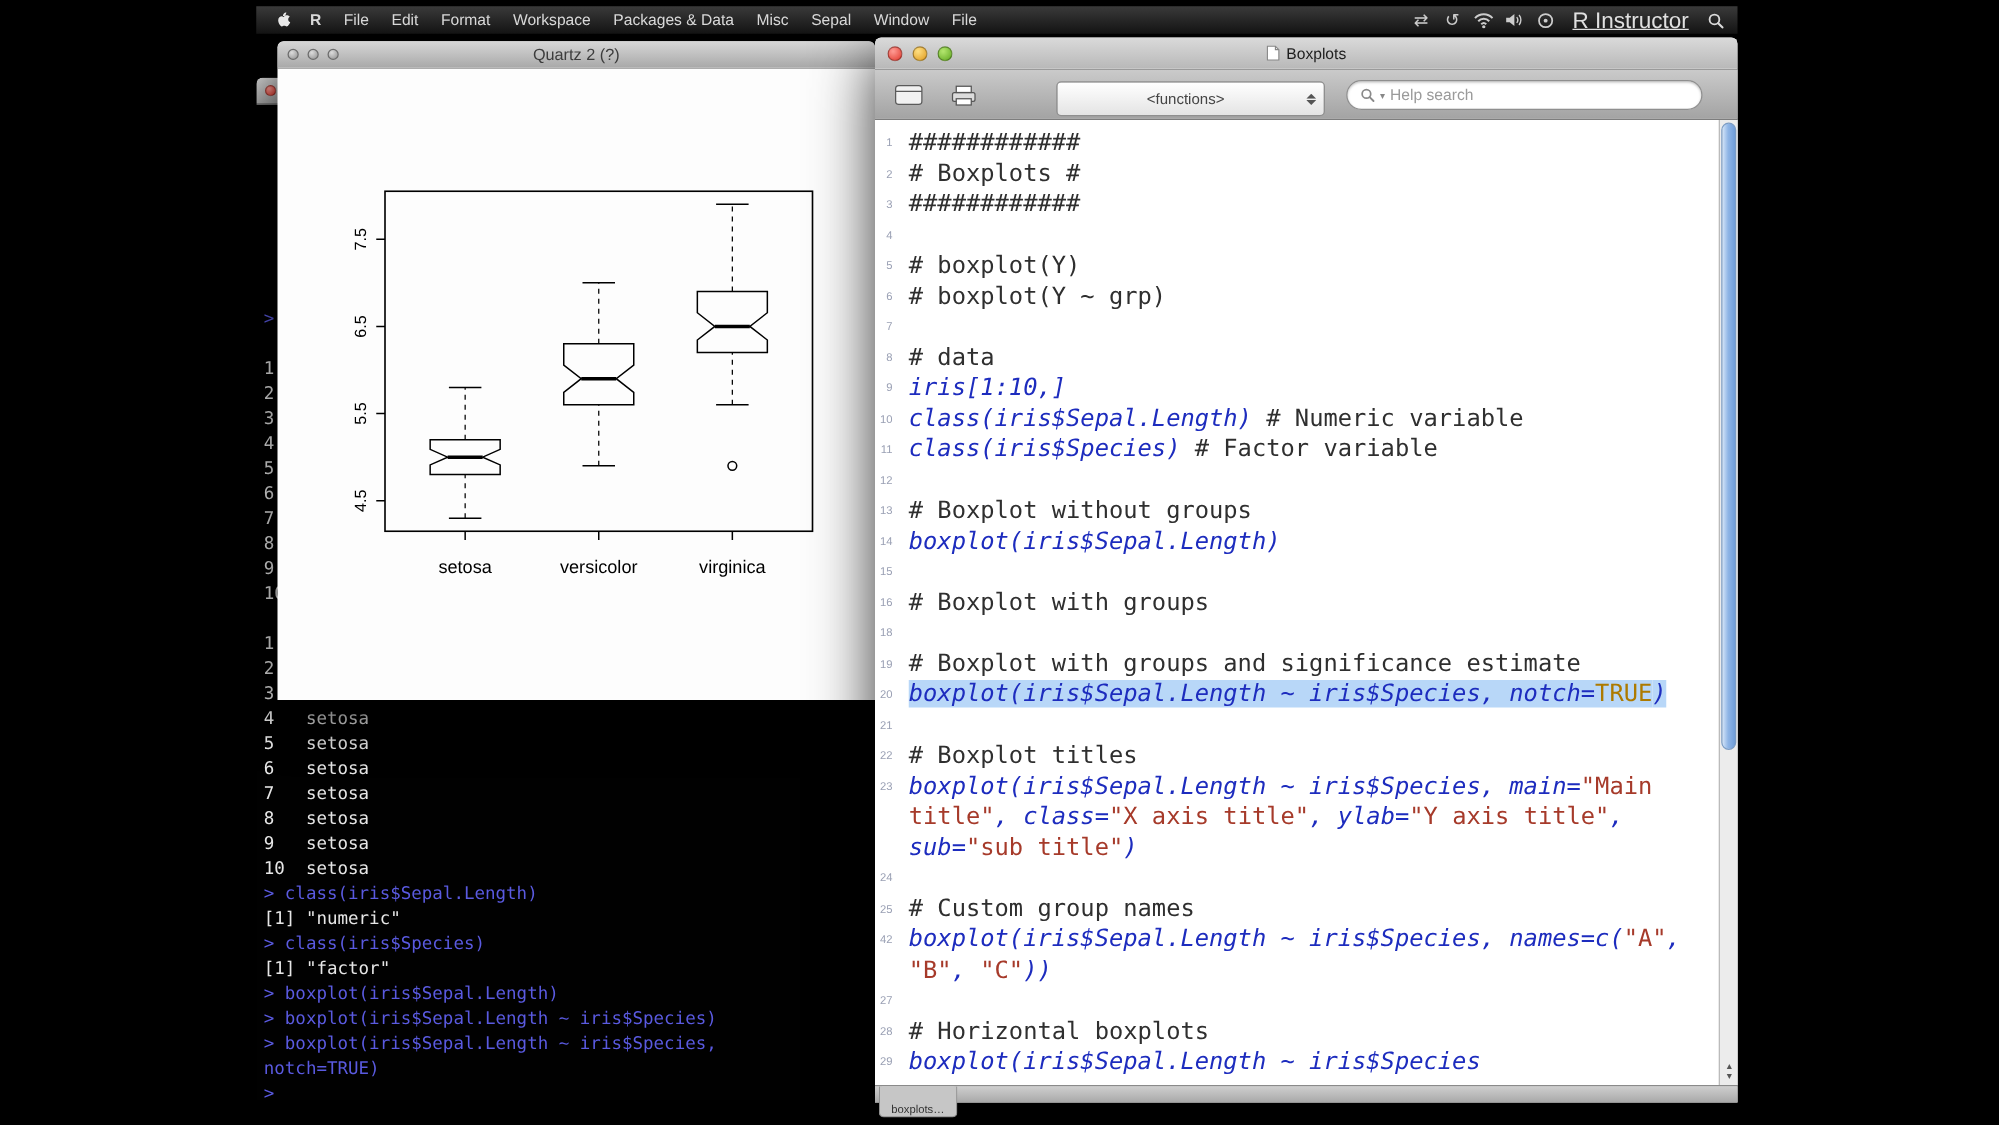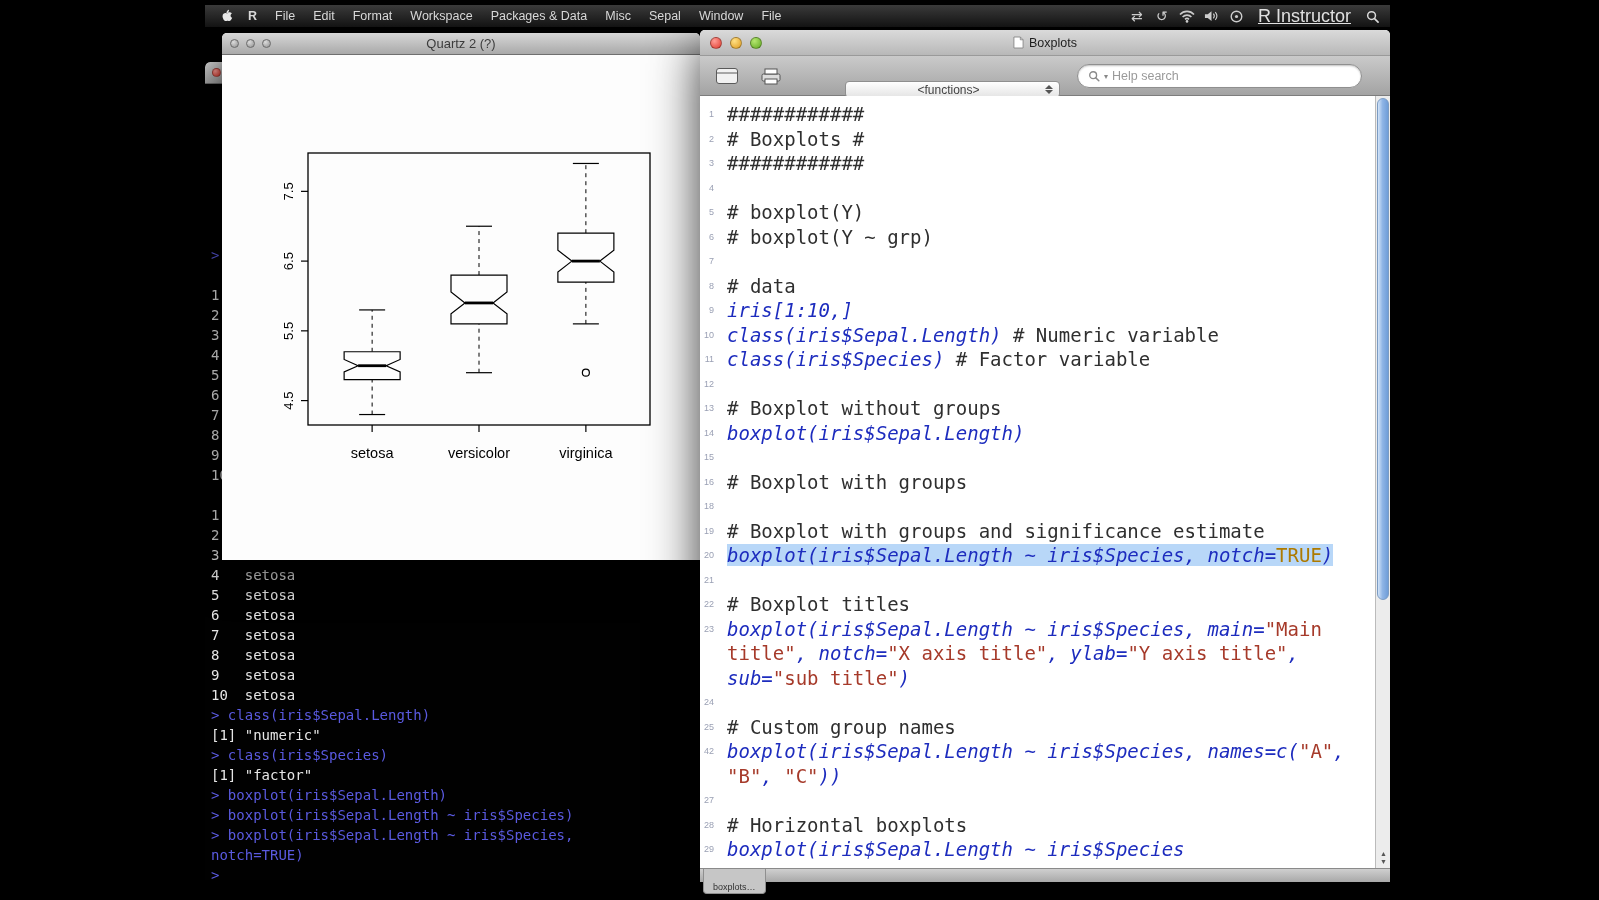--- a/index.html
+++ b/index.html
@@ -56,23 +56,23 @@
     border-radius:5px 5px 0 0;position:relative;display:flex;align-items:center;
     border-bottom:1px solid #9a9a9a;flex:0 0 26px;}
   .e-lights{display:flex;gap:8px;padding-left:10px;z-index:2;}
   .e-titlewrap{position:absolute;left:0;right:0;display:flex;justify-content:center;
     align-items:center;gap:5px;font-size:12.5px;color:#1d1d1d;}
   .e-toolbar{height:40px;flex:0 0 40px;background:linear-gradient(#cacaca,#a3a3a3);
     border-bottom:1px solid #7d7d7d;display:flex;align-items:center;
     padding:0 10px;gap:10px;position:relative;}
   .tb-btn{width:34px;height:26px;display:flex;align-items:center;justify-content:center;
     border-radius:4px;}
-  .popup{position:absolute;left:145px;top:9px;width:215px;height:17px;
+  .popup{position:absolute;left:145px;top:9px;width:215px;height:28px;
     background:linear-gradient(#ffffff,#e4e4e4);border:1px solid #8f8f8f;border-radius:4px;
-    display:flex;align-items:center;font-size:12px;color:#444;padding:0 6px;margin-top:16px;}
+    display:flex;align-items:center;font-size:12px;color:#444;padding:0 6px;}
   .popup-label{flex:1;text-align:center;overflow:hidden;white-space:nowrap;}
   .popup-arrows{display:flex;flex-direction:column;gap:1px;align-items:center;}
   .search{position:absolute;right:28px;top:8px;width:285px;height:24px;background:#fff;
     border:1px solid #8f8f8f;border-radius:12px;display:flex;align-items:center;
     padding:0 10px;gap:4px;box-shadow:inset 0 1px 2px rgba(0,0,0,.25);}
   .search input{border:none;outline:none;flex:1;font-size:12.5px;color:#333;
     font-family:"Liberation Sans",sans-serif;background:transparent;}
   .search input::placeholder{color:#9a9a9a;}
   .search .chev{font-size:8px;color:#888;}
 
@@ -387,21 +387,21 @@
           <div class="code-row">
             <div class="gutter">21</div>
             <div class="code-text"></div>
           </div>
           <div class="code-row">
             <div class="gutter">22</div>
             <div class="code-text"><span class="c"># Boxplot titles</span></div>
           </div>
           <div class="code-row">
             <div class="gutter">23</div>
-            <div class="code-text"><span class="k">boxplot(iris$Sepal.Length ~ iris$Species, main=</span><span class="s">"Main title"</span><span class="k">, notch=</span><span class="s">"X axis title"</span><span class="k">, ylab=</span><span class="s">"Y axis title"</span><span class="k">, sub=</span><span class="s">"sub title"</span><span class="k">)</span></div>
+            <div class="code-text"><span class="k">boxplot(iris$Sepal.Length ~ iris$Species, main=</span><span class="s">"Main title"</span><span class="k">, class=</span><span class="s">"X axis title"</span><span class="k">, ylab=</span><span class="s">"Y axis title"</span><span class="k">, sub=</span><span class="s">"sub title"</span><span class="k">)</span></div>
           </div>
           <div class="code-row">
             <div class="gutter">24</div>
             <div class="code-text"></div>
           </div>
           <div class="code-row">
             <div class="gutter">25</div>
             <div class="code-text"><span class="c"># Custom group names</span></div>
           </div>
           <div class="code-row">

